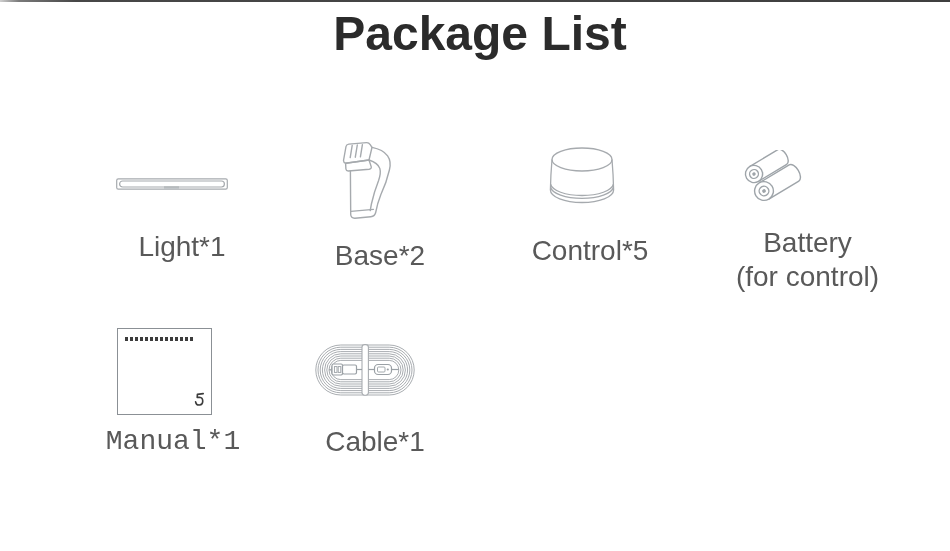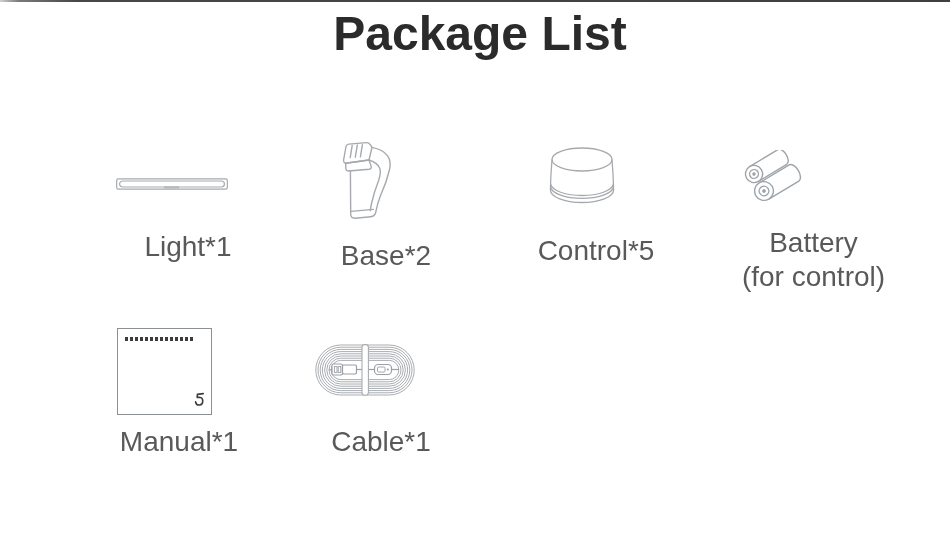--- a/index.html
+++ b/index.html
@@ -11,21 +11,21 @@
     position:absolute; top:0; left:0; width:950px; height:2px;
     background:linear-gradient(90deg,#cfcfcf 0,#7a7a7a 2%,#474747 8%,#3f3f3f 100%);
   }
   .page-title {
     position:absolute; top:6px; left:0; width:888px;
     text-align:center; font-size:48px; line-height:1.15; font-weight:bold;
     color:#2b2b2b; letter-spacing:0;margin-left:36px;
   }
   .item { position:absolute; }
   .item-label {
-    position:absolute; left:16px; width:100%; text-align:center;
+    position:absolute; left:10px; width:100%; text-align:center;
     color:#595959; font-size:28px; line-height:34px; white-space:nowrap;
   }
   .icon-wrap { position:absolute; }
   svg.lineart { display:block; }
 
   
   .it-light   { left:96px;  top:168px; width:152px; height:110px; }
   .it-light .icon-wrap { left:20px; top:8px; }
   .it-light .item-label { top:62px; }
 
@@ -35,21 +35,21 @@
 
   .it-control { left:500px; top:140px; width:160px; height:140px; }
   .it-control .icon-wrap { left:49px; top:6px; }
   .it-control .item-label { top:94px; }
 
   .it-battery { left:705px; top:150px; width:185px; height:150px; }
   .it-battery .icon-wrap { left:33px; top:0; }
   .it-battery .item-label { top:76px; }
   .it-battery .item-sublabel { top:110px; }
 
-  .it-manual  { left:88px;  top:328px; width:150px; height:140px; }
+  .it-manual  { left:88px;  top:328px; width:150px; height:140px;font-family:Liberation Mono, monospace; }
   .it-manual .icon-wrap { left:29px; top:0; }
   .it-manual .item-label { top:97px; }
 
   .it-cable   { left:290px; top:344px; width:150px; height:130px; }
   .it-cable .icon-wrap { left:25px; top:0; }
   .it-cable .item-label { top:81px; }
 
   
   .manual-rect {
     position:relative; width:95px; height:87px; background:#fff;

